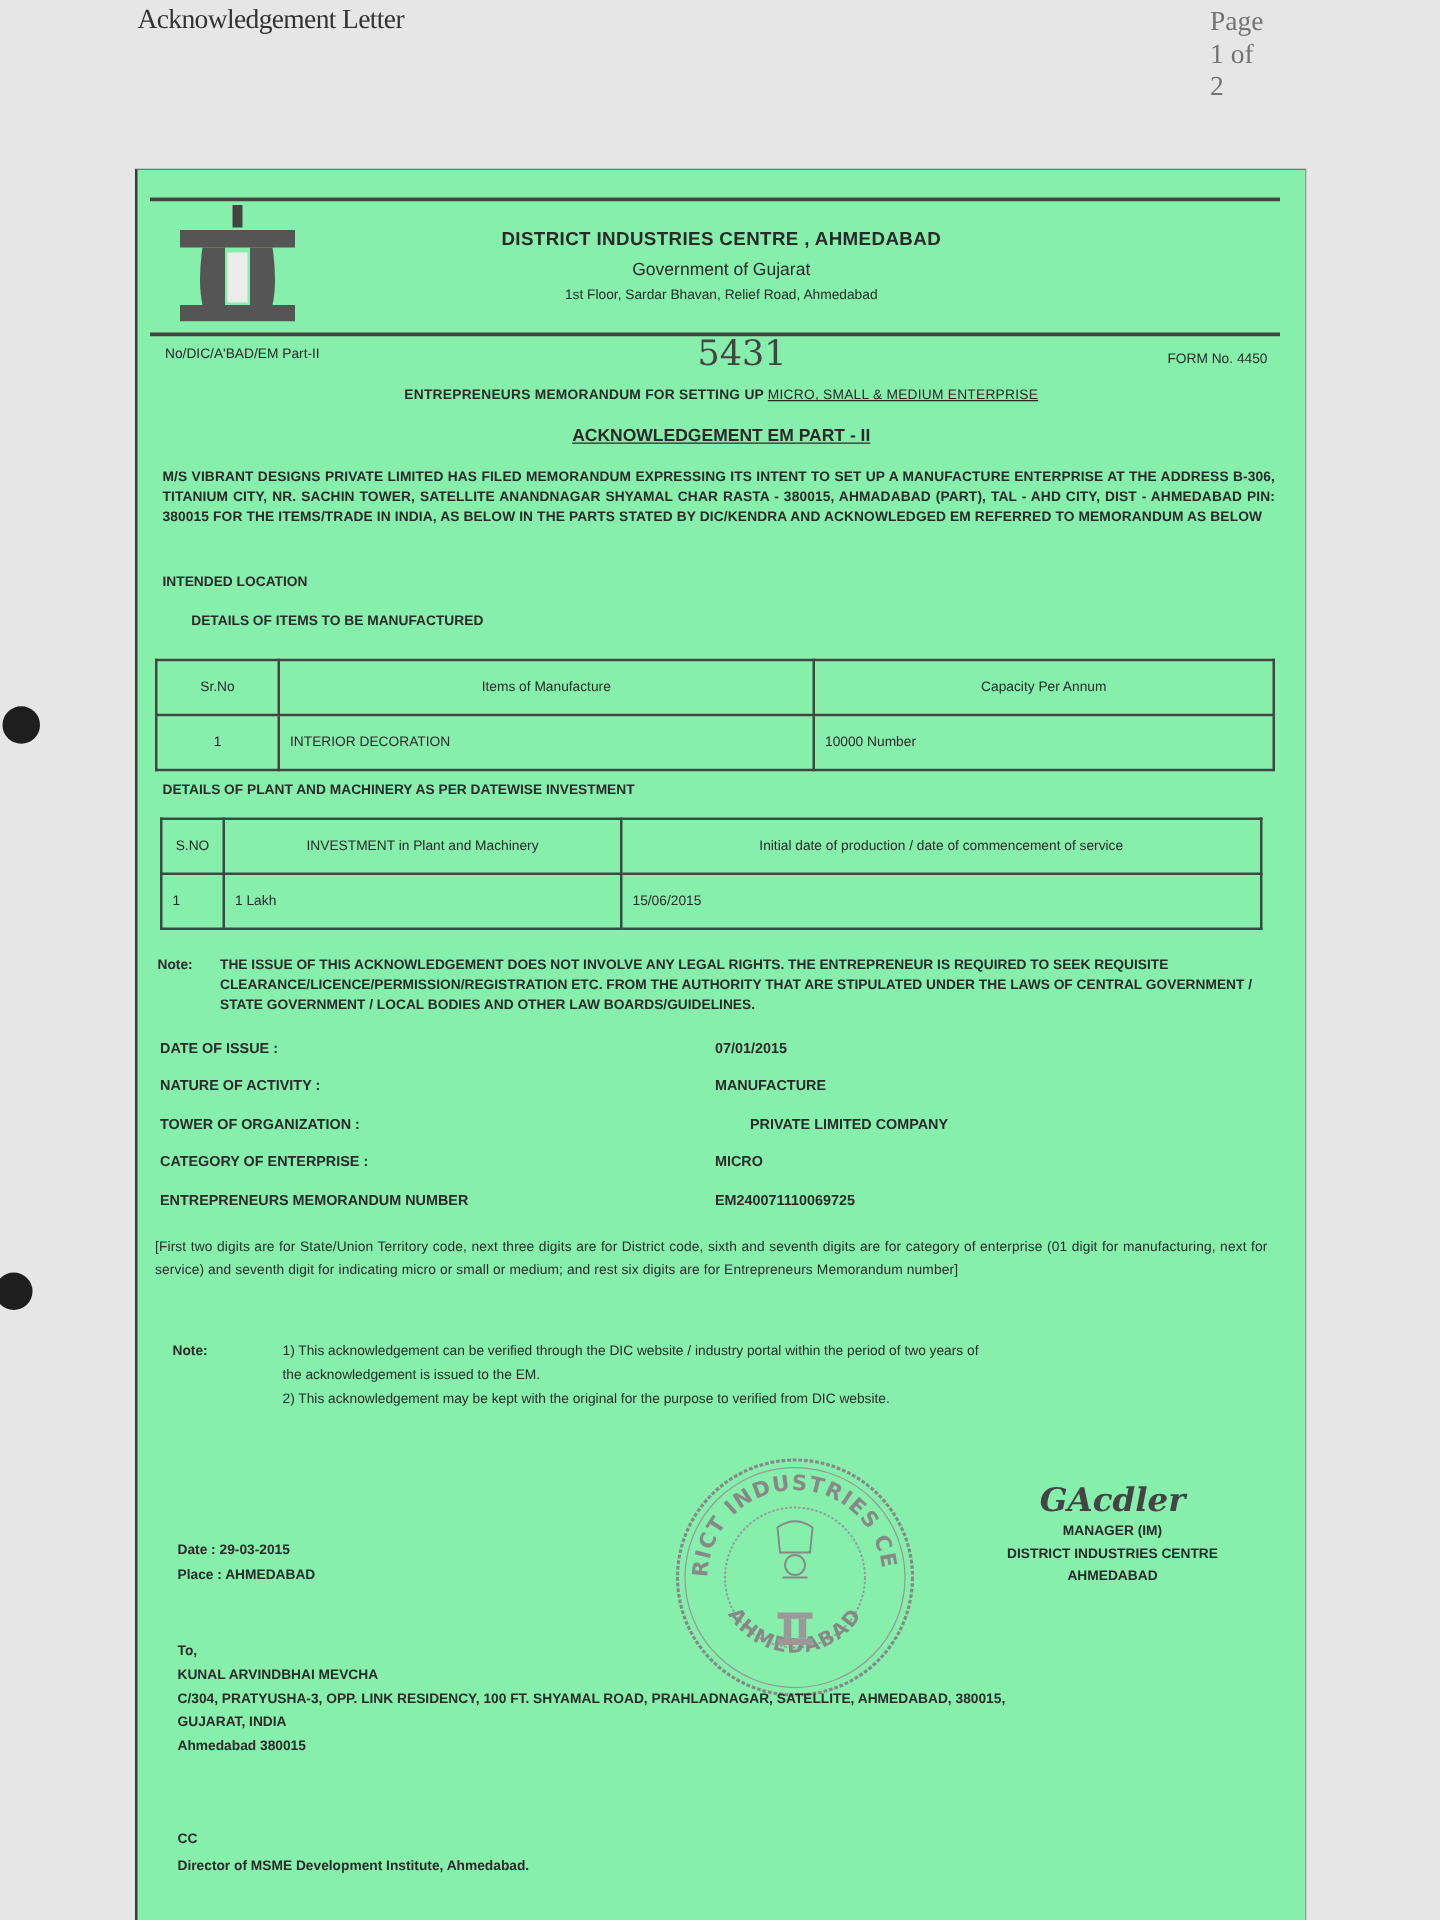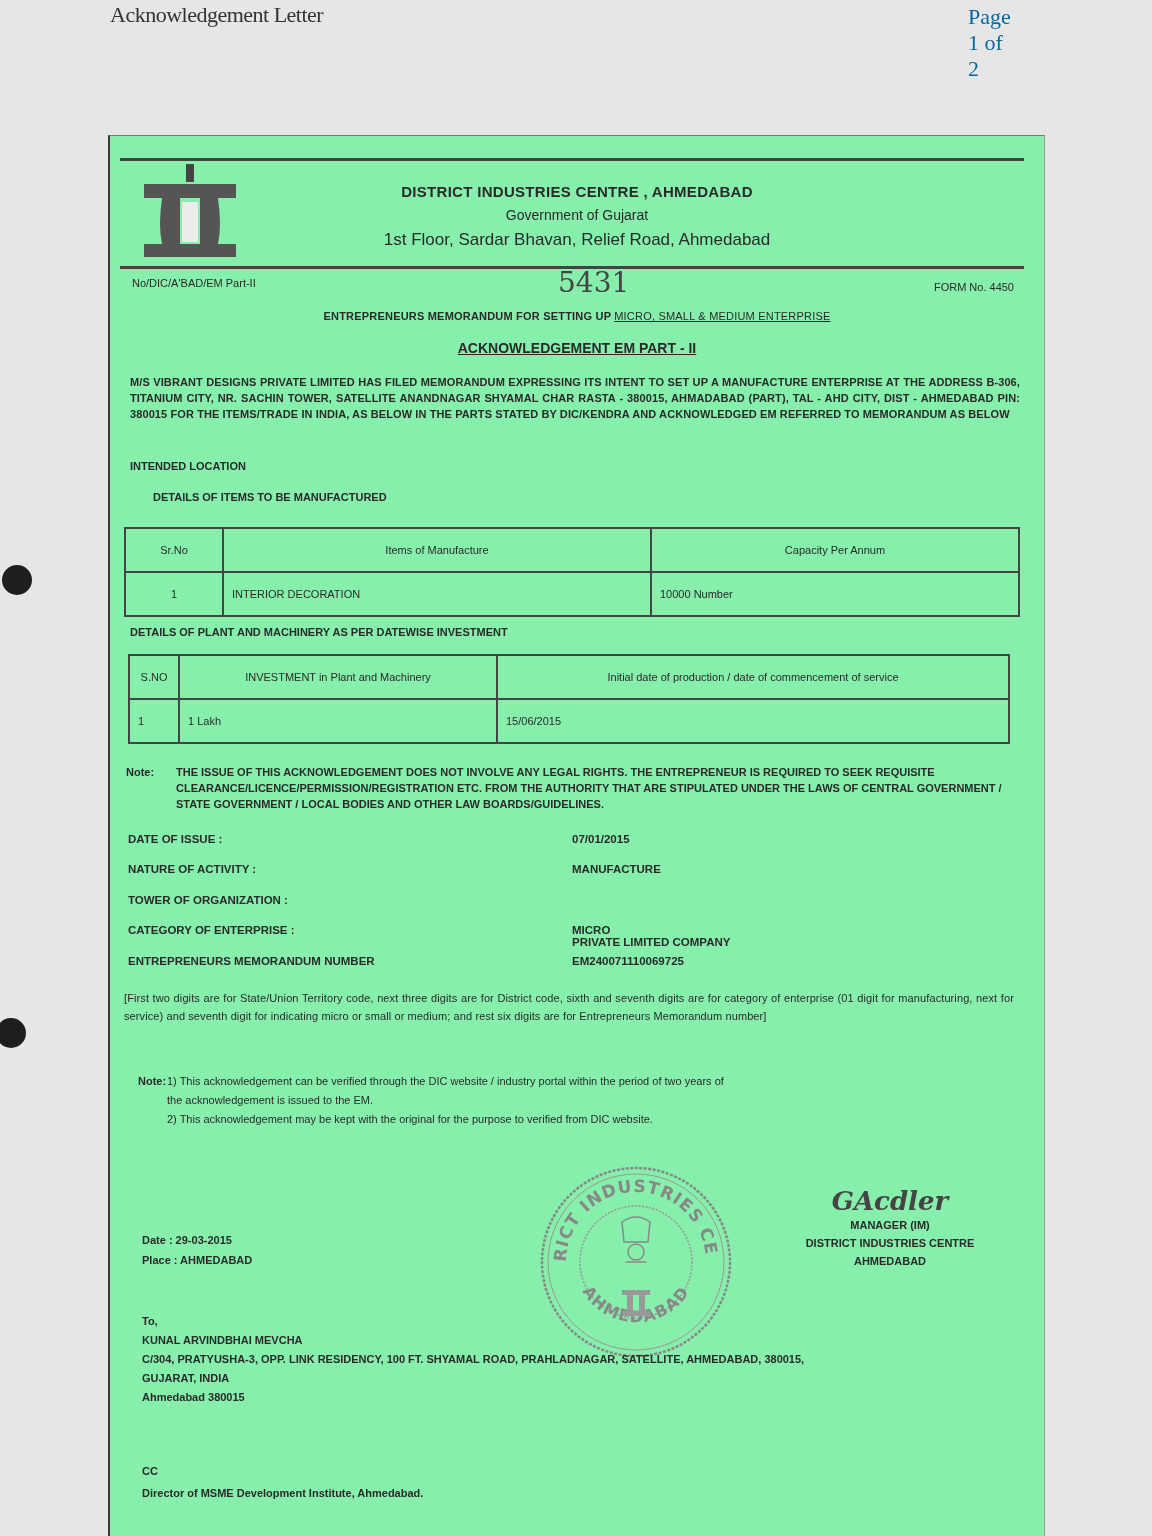--- a/index.html
+++ b/index.html
@@ -4,33 +4,33 @@
 <style>
   html, body { margin:0; padding:0; }
   body {
     width:1152px; height:1536px; overflow:hidden; position:relative;
     background:#e6e6e6;
     font-family:"Liberation Sans", sans-serif;
     color:#2a2a2a;
   }
   .browser-header { position:absolute; left:0; top:0; width:974px; height:40px; }
   .hdr-title { position:absolute; left:110px; top:2px; font-family:"Liberation Serif", serif; font-size:22px; color:#333; letter-spacing:-0.5px; }
-  .hdr-page { position:absolute; left:968px; top:4px; font-family:"Liberation Serif", serif; font-size:22px; color:#0369a1; }
+  .hdr-page { position:absolute; left:968px; top:4px; font-family:"Liberation Serif", serif; font-size:22px; color:#737373; }
   .hole { position:absolute; width:30px; height:30px; border-radius:50%; background:#1e1e1e; }
   .page {
     position:absolute; left:108px; top:135px; width:934px; height:1401px;
     border-left:2px solid #3a3a3a; border-top:1px solid #777; border-right:1px solid #999;
     background:#86efac;
   }
   .rule { position:absolute; height:3px; background:#444; }
   .logo { position:absolute; left:30px; top:28px; width:100px; height:95px; }
   .head-center { position:absolute; left:0; width:934px; text-align:center; }
   .h1 { top:47px; font-size:15px; font-weight:bold; letter-spacing:0.3px; }
   .h2 { top:71px; font-size:14px; }
-  .h3 { top:94px; font-size:17px; }
+  .h3 { top:94px; font-size:11px; }
   .ref-no { position:absolute; left:22px; top:141px; font-size:11px; }
   .handwritten { position:absolute; left:448px; top:130px; font-family:"DejaVu Serif", serif; font-size:28px; color:#444; }
   .form-no { position:absolute; right:30px; top:145px; font-size:11px; }
   .memo-title { position:absolute; left:0; width:934px; top:174px; text-align:center; font-size:11px; letter-spacing:0.2px; }
   .memo-title span { text-decoration:underline; }
   .ack-title { position:absolute; left:0; width:934px; top:204px; text-align:center; font-size:14px; font-weight:bold; text-decoration:underline; }
   .para { position:absolute; left:20px; width:890px; font-size:11px; line-height:16px; text-align:justify; font-weight:bold; letter-spacing:0.1px; }
   .p-main { top:238px; }
   .label-line { position:absolute; left:20px; font-size:11px; font-weight:bold; }
   table.tbl { position:absolute; border-collapse:collapse; font-size:11px; }
@@ -39,21 +39,21 @@
   .t1 { left:14px; top:391px; width:896px; }
   .t2 { left:18px; top:518px; width:882px;border-radius:12px; }
   .note1 { position:absolute; left:16px; top:628px; width:880px; font-size:11px; line-height:16px; font-weight:bold; }
   .note1 .nlabel { position:absolute; left:0; top:0; }
   .note1 .ntext { margin-left:50px; }
   .kv { position:absolute; left:18px; font-size:11.5px; font-weight:bold; }
   .kv-val { position:absolute; left:462px; font-size:11.5px; font-weight:bold; }
   .p-digits { top:853px; left:14px; width:890px; font-weight:normal; font-size:11px; line-height:18px; }
   .note2 { position:absolute; left:28px; top:936px; width:840px; font-size:11px; line-height:19px; }
   .note2 .nlabel { position:absolute; left:0; top:0; font-weight:bold; }
-  .note2 .ntext { margin-left:29px; }
+  .note2 .ntext { margin-left:88px; }
   .stamp { position:absolute; left:426px; top:1026px; width:200px; height:200px; }
   .sign-block { position:absolute; left:670px; top:1050px; width:220px; text-align:center; font-size:11px; line-height:18px; font-weight:bold; }
   .signature { font-family:"DejaVu Serif", serif; font-style:italic; font-size:26px; color:#444; line-height:30px; }
   .date-place { position:absolute; left:32px; top:1094px; font-size:11px; line-height:20px; font-weight:bold; }
   .to-block { position:absolute; left:32px; top:1176px; font-size:11px; line-height:19px; font-weight:bold; }
   .cc-block { position:absolute; left:32px; top:1324px; font-size:11px; line-height:22px; font-weight:bold; }
 </style>
 </head>
 <body>
 
@@ -133,21 +133,21 @@
   <div class="note1">
     <span class="nlabel">Note:</span>
     <div class="ntext">THE ISSUE OF THIS ACKNOWLEDGEMENT DOES NOT INVOLVE ANY LEGAL RIGHTS. THE ENTREPRENEUR IS REQUIRED TO SEEK REQUISITE CLEARANCE/LICENCE/PERMISSION/REGISTRATION ETC. FROM THE AUTHORITY THAT ARE STIPULATED UNDER THE LAWS OF CENTRAL GOVERNMENT / STATE GOVERNMENT / LOCAL BODIES AND OTHER LAW BOARDS/GUIDELINES.</div>
   </div>
 
   <div class="kv" style="top:697px;">DATE OF ISSUE :</div>
   <div class="kv-val" style="top:697px;">07/01/2015</div>
   <div class="kv" style="top:727px;">NATURE OF ACTIVITY :</div>
   <div class="kv-val" style="top:727px;">MANUFACTURE</div>
   <div class="kv" style="top:758px;">TOWER OF ORGANIZATION :</div>
-  <div class="kv-val" style="top:800px;">PRIVATE LIMITED COMPANY</div>
+  <div class="kv-val" style="top:758px;margin-left:28px;">PRIVATE LIMITED COMPANY</div>
   <div class="kv" style="top:788px;">CATEGORY OF ENTERPRISE :</div>
   <div class="kv-val" style="top:788px;">MICRO</div>
   <div class="kv" style="top:819px;">ENTREPRENEURS MEMORANDUM NUMBER</div>
   <div class="kv-val" style="top:819px;">EM240071110069725</div>
 
   <div class="para p-digits">[First two digits are for State/Union Territory code, next three digits are for District code, sixth and seventh digits are for category of enterprise (01 digit for manufacturing, next for service) and seventh digit for indicating micro or small or medium; and rest six digits are for Entrepreneurs Memorandum number]</div>
 
   <div class="note2">
     <span class="nlabel">Note:</span>
     <div class="ntext">

